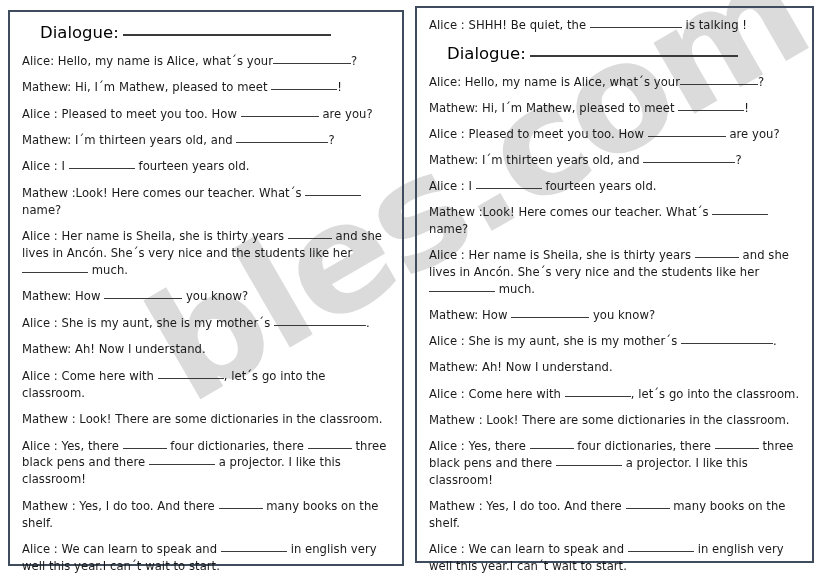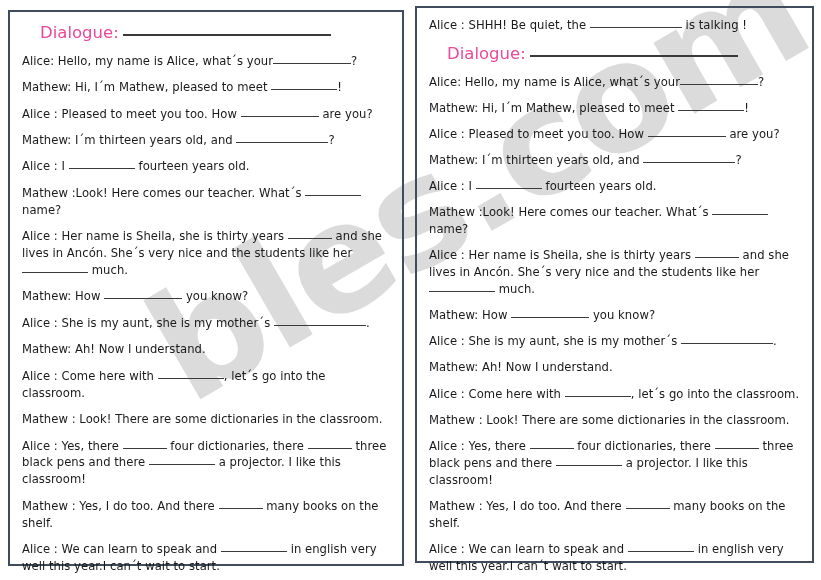--- a/index.html
+++ b/index.html
@@ -68,21 +68,21 @@
     position: relative;
     width: 100%;
     height: 100%;
     padding: 9px 12px 0 12px;
     box-sizing: border-box;
   }
 
   
   .dialogue-heading {
     font-size: 16.5px;
-    color: #ec4899;
+    color: #000000;
     margin: 0 0 7px 0;
     padding-left: 18px;
     white-space: nowrap;
     line-height: 1.5;
   }
   .dialogue-heading .blank-long {
     display: inline-block;
     width: 208px;
     border-bottom: 2px solid #3a3a3a;
     vertical-align: 2px;

